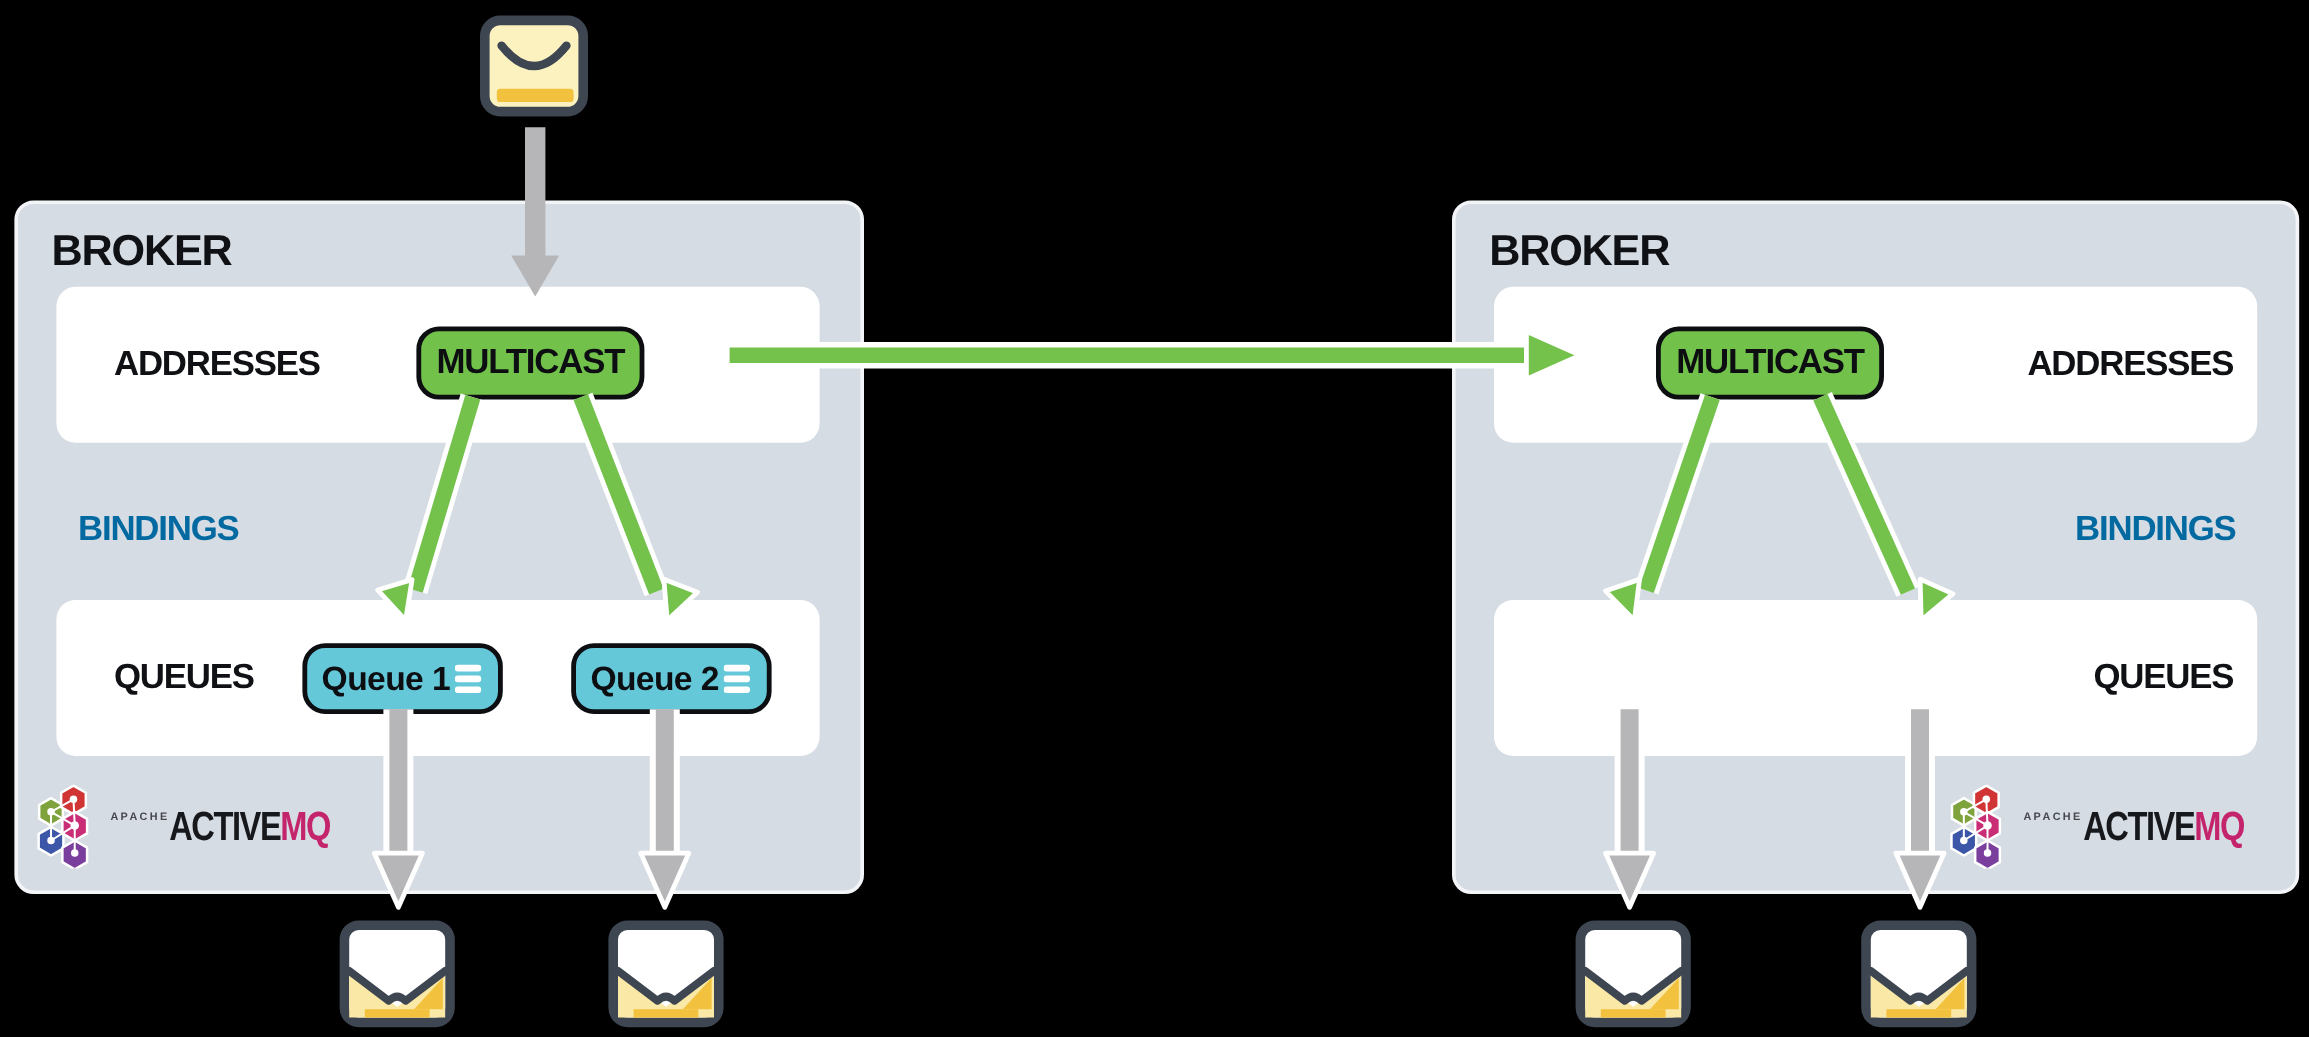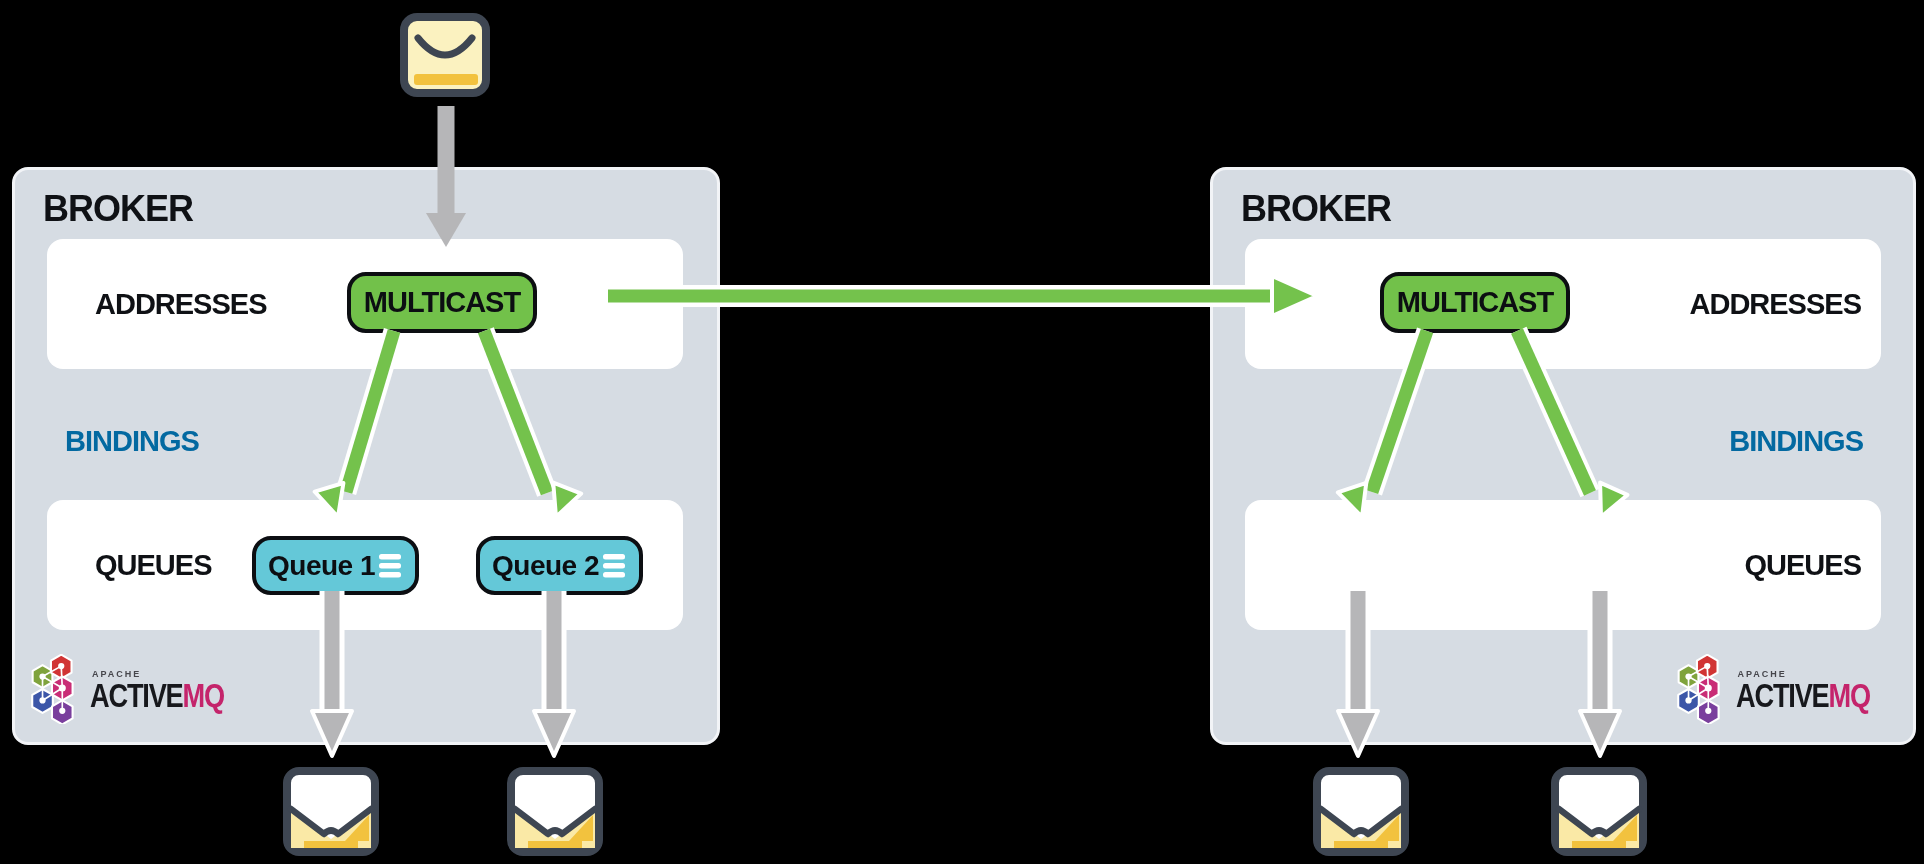--- a/index.html
+++ b/index.html
@@ -44,21 +44,21 @@
   #broker-left .queue-b{left:429px;}
   #broker-right .queue-a{left:32px;}
   #broker-right .queue-b{left:267px;}
   .queue-icon{width:23px;height:26px;flex:0 0 auto;margin-left:4px;}
 
   
   .logo{position:absolute;bottom:18px;display:flex;align-items:center;gap:9px;}
   #broker-left .logo{left:14px;}
   #broker-right .logo{right:10px;}
   .logo-hexes{width:52px;height:70px;}
-  .logo-text{display:flex;flex-direction:column;justify-content:center;}
+  .logo-text{display:flex;flex-direction:row;justify-content:center;}
   .logo-apache{font-size:9px;font-weight:bold;letter-spacing:2px;color:#46464c;margin:0 0 2px 2px;}
   .logo-name{font-size:34px;font-weight:bold;letter-spacing:-1.5px;line-height:0.85;
              transform:scaleX(0.8);transform-origin:left center;white-space:nowrap;}
   .logo-active{color:#17181c;}
   .logo-mq{color:#c4246b;}
 
   
   .abs{position:absolute;}
   #arrow-layer{position:absolute;left:0;top:0;z-index:5;pointer-events:none;}
   .env{z-index:6;}

